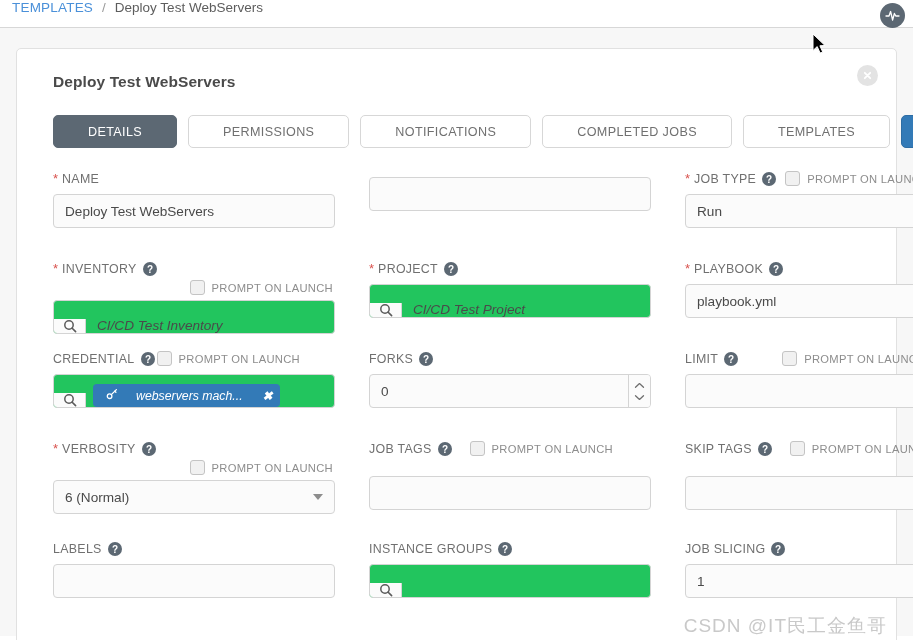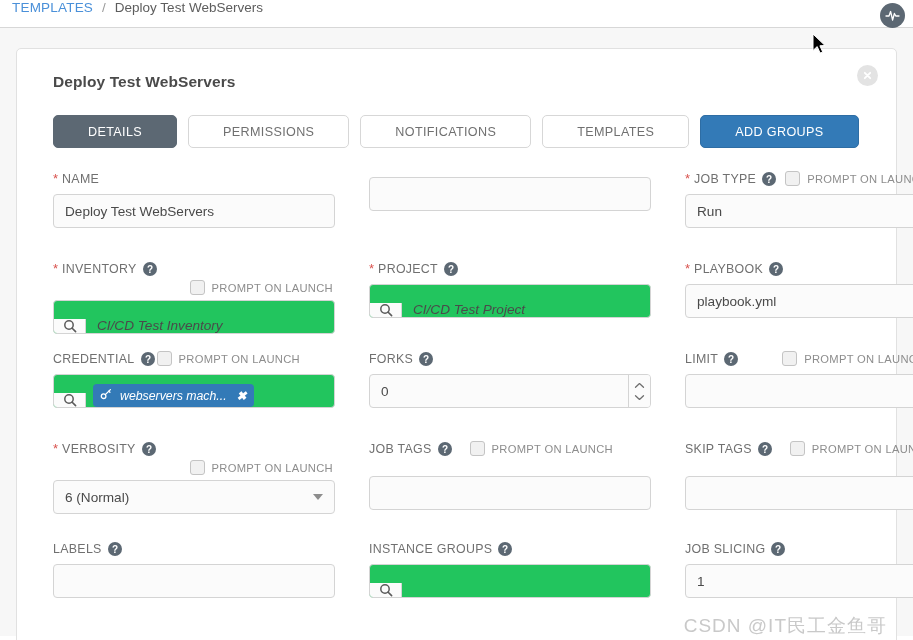--- a/index.html
+++ b/index.html
@@ -225,26 +225,26 @@
     flex: 1 1 auto;
     min-width: 0;
     overflow: hidden;
     white-space: nowrap;
   }
 
   
   .chip {
     display: inline-flex;
     align-items: center;
-    gap: 8px;
+    gap: 18px;
     background: #337ab7;
     color: #ffffff;
     border-radius: 4px;
     height: 23px;
-    padding: 0 7px 0 7px;
+    padding: 0 7px 0 13px;
     font-size: 12.3px;
     max-width: 100%;
     white-space: nowrap;
     cursor: default;
   }
   .chip .chip-x {
     font-size: 12px;
     font-weight: bold;
     margin-left: 2px;
     cursor: pointer;
@@ -349,20 +349,23 @@
 
     <div id="tab-bar">
       <div class="tab active">
           <span>DETAILS</span>
         </div>
       <div class="tab">
           <span>PERMISSIONS</span>
         </div>
       <div class="tab">
           <span>NOTIFICATIONS</span>
+        </div>
+      <div class="tab">
+          <span>COMPLETED JOBS</span>
         </div>
       <div class="tab">
           <span>TEMPLATES</span>
         </div>
       <div class="tab primary">
           <span>ADD GROUPS</span>
         </div>
     </div>
 
     <div id="form-grid">

